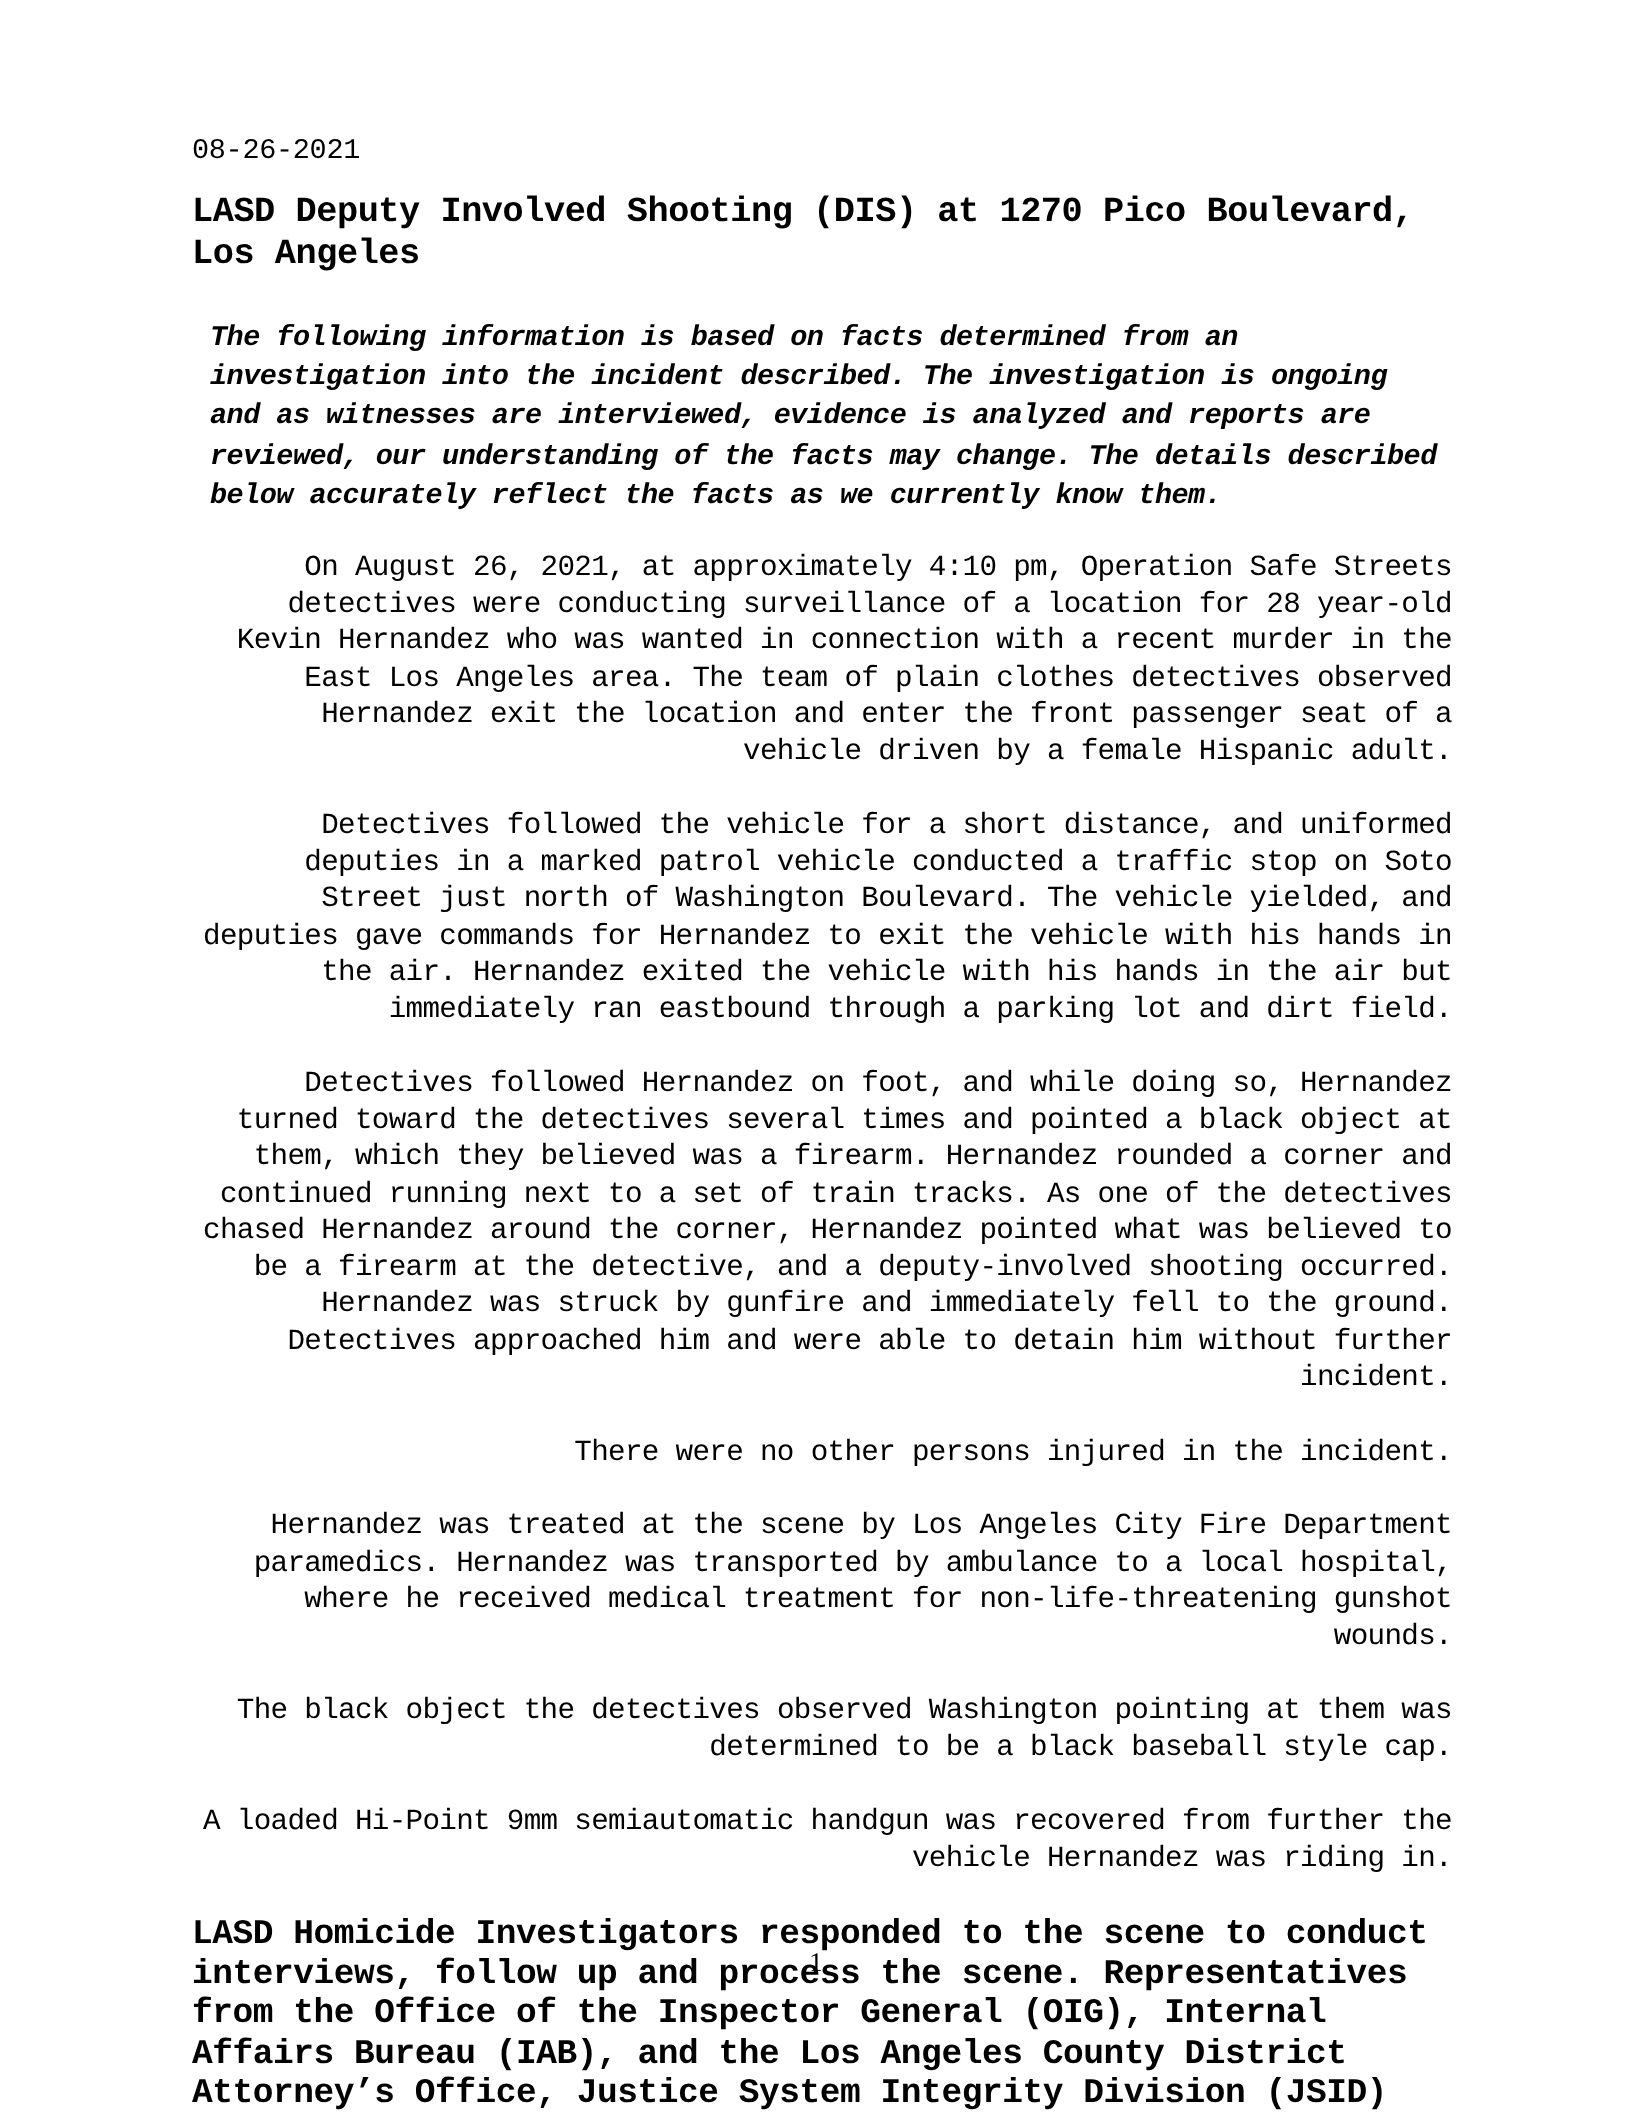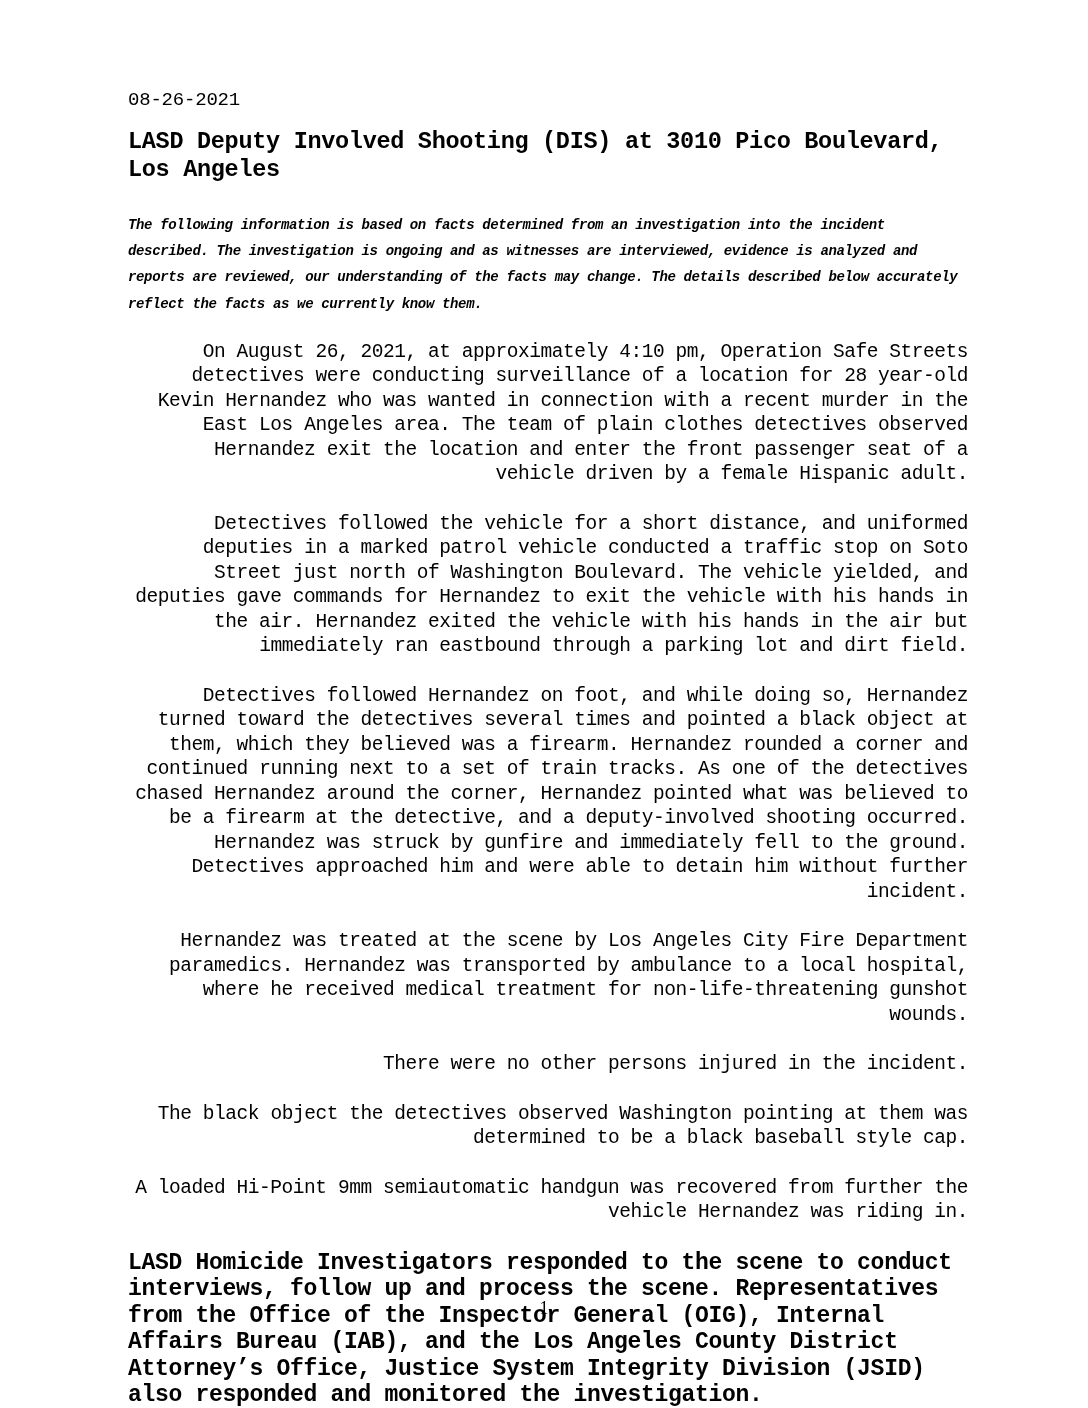--- a/index.html
+++ b/index.html
@@ -29,25 +29,25 @@
       letter-spacing: -0.2px;
     }
     .title {
       font-size: 23.5px;
       line-height: 28px;
       font-weight: bold;
       margin: 0 0 28px 0;
       letter-spacing: -0.3px;
     }
     .disclaimer {
-      font-size: 14px;
+      font-size: 19px;
       line-height: 26.2px;
       font-weight: bold;
       font-style: italic;
-      margin: 0 0 23px 0;
+      margin: 0 0 23px 12px;
       letter-spacing: -0.35px;
     }
     .para {
       font-size: 19.5px;
       line-height: 24.5px;
       margin: 0 0 25px 0;
       letter-spacing: -0.45px;
       text-align: right;
     }
     .bold-para {
@@ -65,25 +65,25 @@
       text-align: center;
       font-family: "Liberation Serif", serif;
       font-size: 18px;
     }
   </style>
 </head>
 <body>
 
 <div class="page">
   <div class="date">08-26-2021</div>
-  <div class="title">LASD Deputy Involved Shooting (DIS) at 3010 Pico Boulevard, Los Angeles</div>
+  <div class="title">LASD Deputy Involved Shooting (DIS) at 1270 Pico Boulevard, Los Angeles</div>
   <p class="disclaimer">The following information is based on facts determined from an investigation into the incident described.  The investigation is ongoing and as witnesses are interviewed, evidence is analyzed and reports are reviewed, our understanding of the facts may change.  The details described below accurately reflect the facts as we currently know them.</p>
   <p class="para">On August 26, 2021, at approximately 4:10 pm, Operation Safe Streets detectives were conducting surveillance of a location for 28 year-old Kevin Hernandez who was wanted in connection with a recent murder in the East Los Angeles area.  The team of plain clothes detectives observed Hernandez exit the location and enter the front passenger seat of a vehicle driven by a female Hispanic adult.</p>
   <p class="para">Detectives followed the vehicle for a short distance, and uniformed deputies in a marked patrol vehicle conducted a traffic stop on Soto Street just north of Washington Boulevard.  The vehicle yielded, and deputies gave commands for Hernandez to exit the vehicle with his hands in the air.  Hernandez exited the vehicle with his hands in the air but immediately ran eastbound through a parking lot and dirt field.</p>
   <p class="para">Detectives followed Hernandez on foot, and while doing so, Hernandez turned toward the detectives several times and pointed a black object at them, which they believed was a firearm.  Hernandez rounded a corner and continued running next to a set of train tracks.  As one of the detectives chased Hernandez around the corner, Hernandez pointed what was believed to be a firearm at the detective, and a deputy-involved shooting occurred.  Hernandez was struck by gunfire and immediately fell to the ground.  Detectives approached him and were able to detain him without further incident.</p>
+  <p class="para">There were no other persons injured in the incident.</p>
   <p class="para">Hernandez was treated at the scene by Los Angeles City Fire Department paramedics.  Hernandez was transported by ambulance to a local hospital, where he received medical treatment for non-life-threatening gunshot wounds.</p>
-  <p class="para">There were no other persons injured in the incident.</p>
   <p class="para">The black object the detectives observed Washington pointing at them was determined to be a black baseball style cap.</p>
   <p class="para">A loaded Hi-Point 9mm semiautomatic handgun was recovered from further the vehicle Hernandez was riding in.</p>
   <p class="bold-para">LASD Homicide Investigators responded to the scene to conduct interviews, follow up and process the scene.  Representatives from the Office of the Inspector General (OIG), Internal Affairs Bureau (IAB), and the Los Angeles County District Attorney’s Office, Justice System Integrity Division (JSID) also responded and monitored the investigation.</p>
 </div>
 
 <div class="page-number">1</div>
 
 </body></html>

